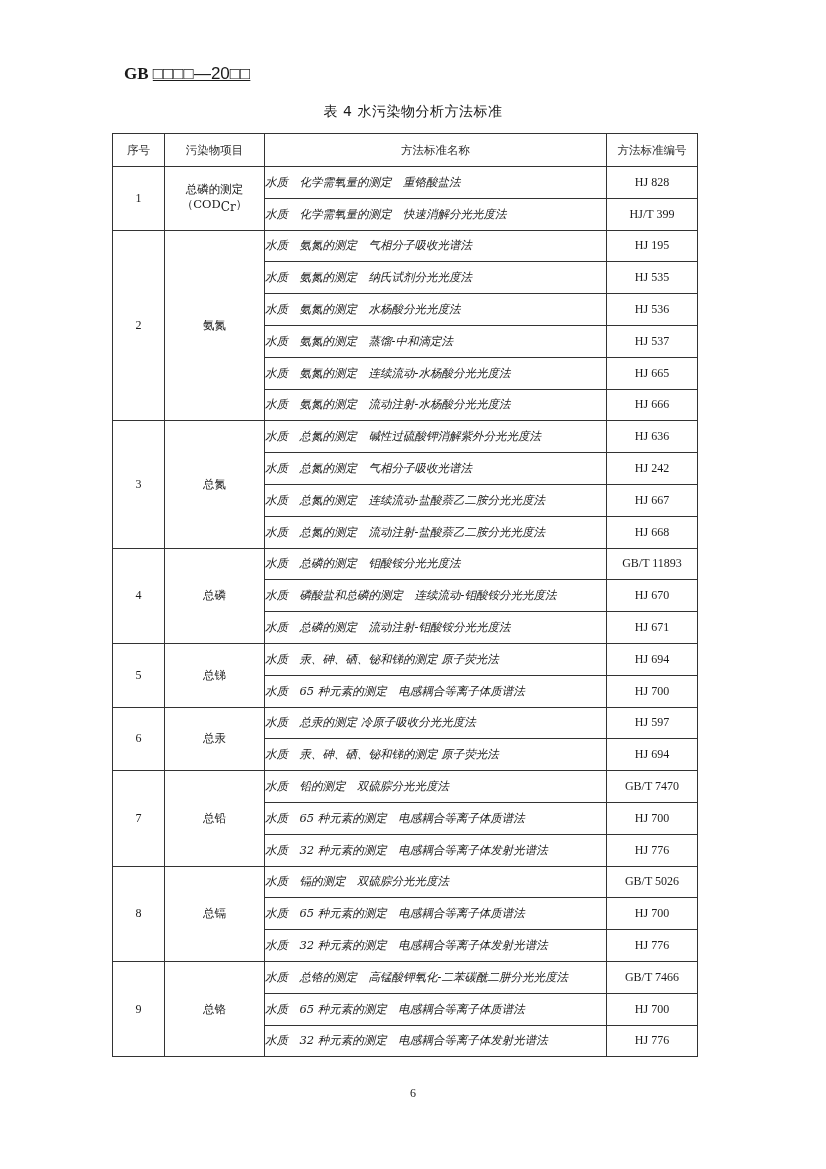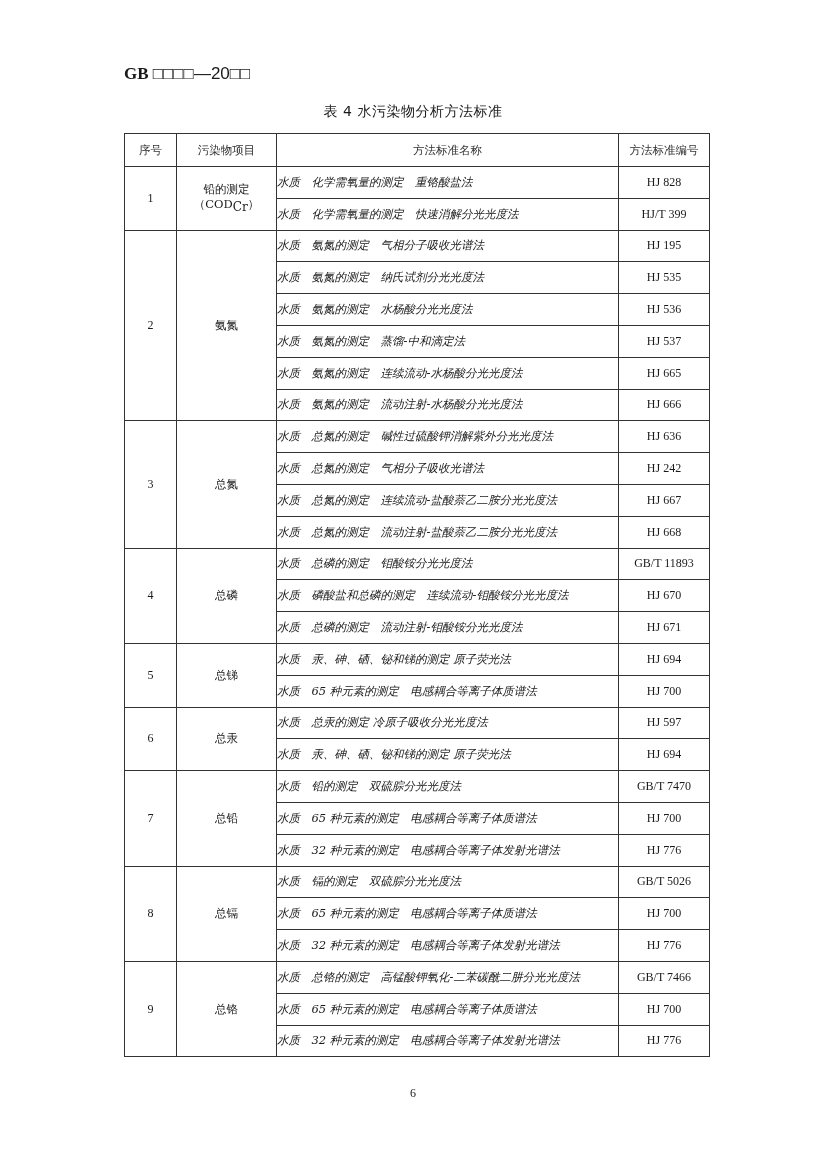--- a/index.html
+++ b/index.html
@@ -5,27 +5,27 @@
   html, body { margin: 0; padding: 0; background: #ffffff; }
   body {
     width: 826px; height: 1169px; position: relative; overflow: hidden;
     font-family: "DejaVu Serif", "Liberation Serif", serif; color: #1a1a1a;
   }
   .doc-code {
     position: absolute; left: 124px; top: 64px;
     font-family: "Liberation Serif", serif; font-weight: bold; font-size: 17px;
     letter-spacing: 0px; white-space: nowrap;
   }
-  .doc-code .suffix { font-family: "Liberation Sans", sans-serif; font-weight: normal; }
+  .doc-code .suffix { font-family: "Liberation Sans", sans-serif; font-weight: normal; text-decoration: underline; }
   .table-title {
     position: absolute; left: 0; width: 826px; top: 103px; text-align: center;
     font-family: "DejaVu Sans", sans-serif; font-size: 14px; letter-spacing: 0.5px;
   }
   table.std {
-    position: absolute; left: 124px; top: 133px; width: 585px;
+    position: absolute; left: 112px; top: 133px; width: 585px;
     border-collapse: collapse; table-layout: fixed;
     font-size: 11.5px;
   }
   table.std th, table.std td {
     border: 1px solid #333; padding: 0; height: 30.8px;
     vertical-align: middle; font-weight: normal;
   }
   table.std th { height: 32px; text-align: center; color: #333; font-family: "DejaVu Serif", serif; }
   td.c-no, td.c-item, td.c-code { text-align: center; }
   td.c-name { text-align: left; padding-left: 2px; white-space: nowrap; overflow: hidden; font-style: italic; }
@@ -59,21 +59,21 @@
       <th>序号</th>
       <th>污染物项目</th>
       <th>方法标准名称</th>
       <th>方法标准编号</th>
     </tr>
   </thead>
   <tbody id="tbody">
       <tr>
         <td class="c-no" rowspan="2">1</td>
         <td class="c-item" rowspan="2">
-          <div>铅的测定</div>
+          <div>总磷的测定</div>
           <div><span>（COD</span><sub>Cr</sub><span>）</span></div>
         </td>
         <td class="c-name">水质　化学需氧量的测定　重铬酸盐法</td>
         <td class="c-code">HJ 828</td>
       </tr>
       <tr>
         <td class="c-name">水质　化学需氧量的测定　快速消解分光光度法</td>
         <td class="c-code">HJ/T 399</td>
       </tr>
       <tr>

